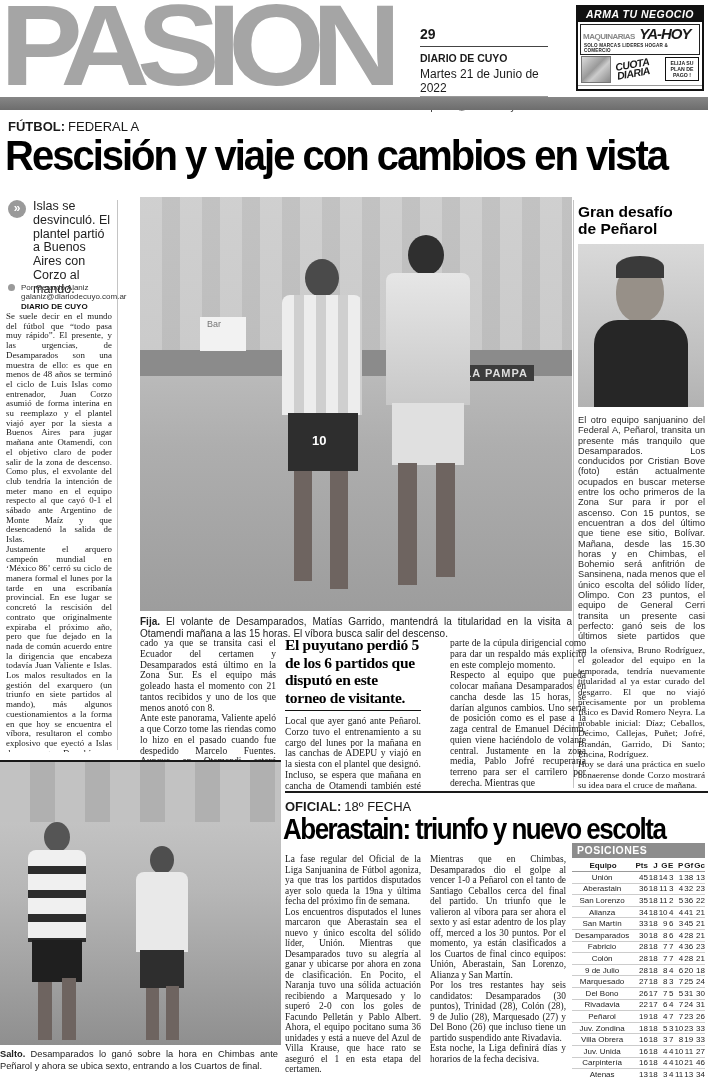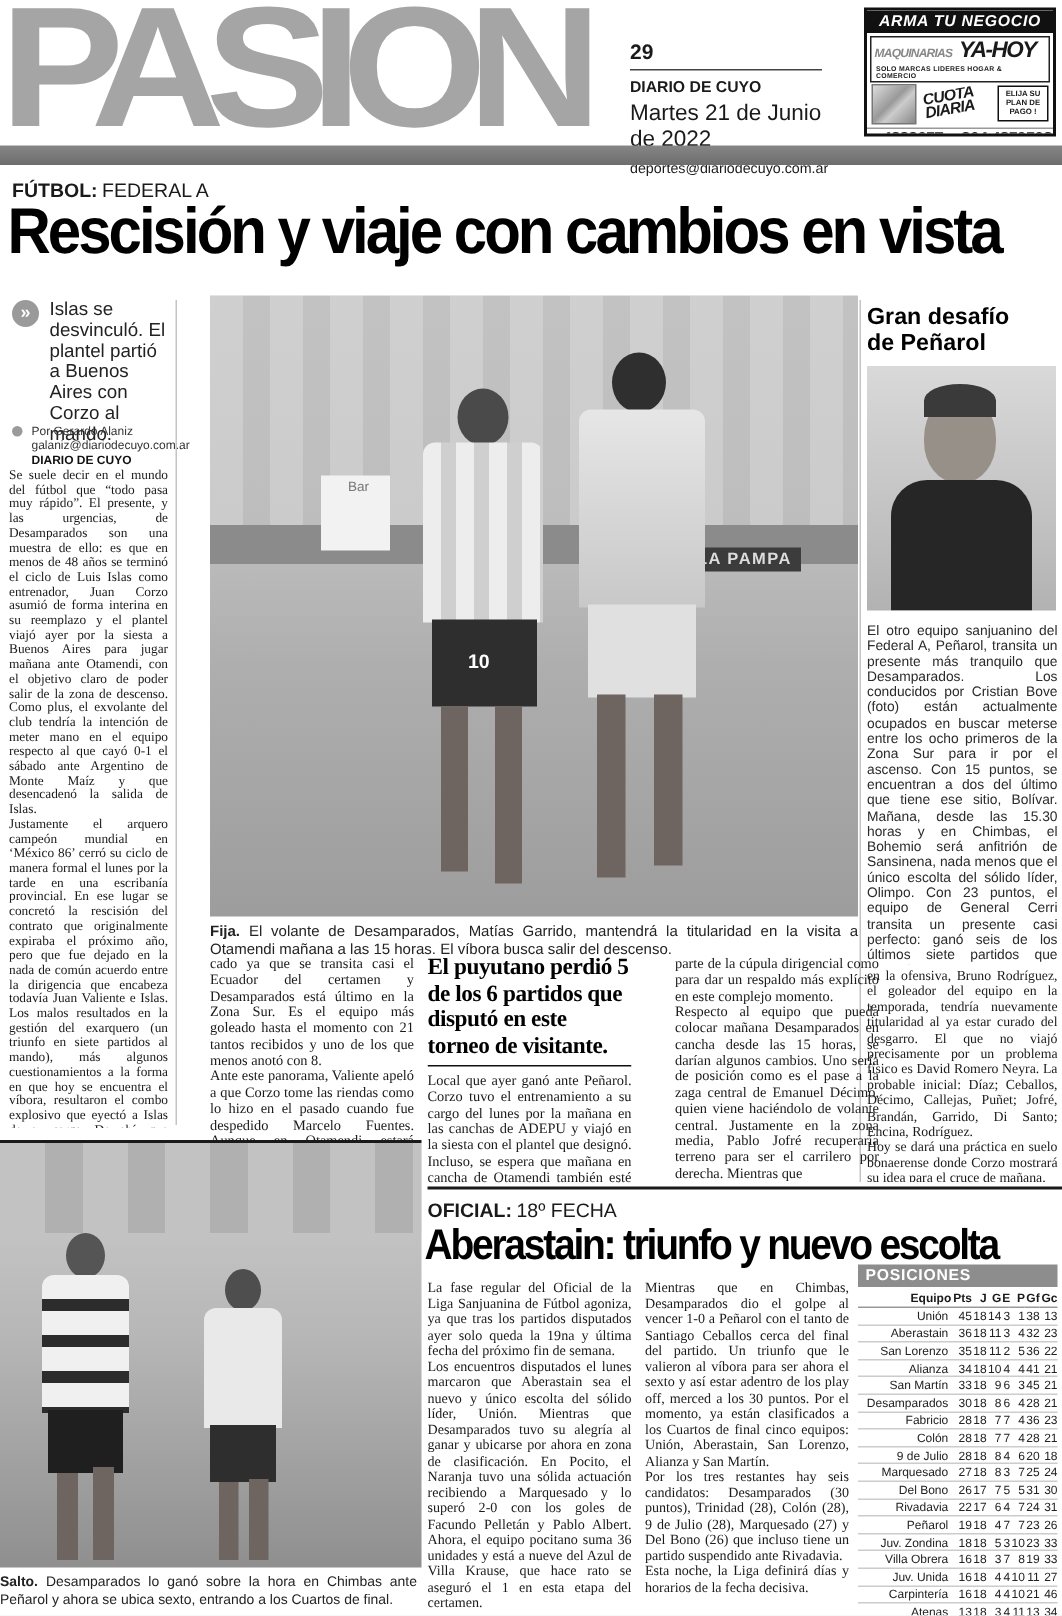--- a/index.html
+++ b/index.html
@@ -4,27 +4,27 @@
 <style>
   * { margin:0; padding:0; box-sizing:border-box; }
   body { background:#e9e9e9; font-family:"Liberation Serif", serif; }
   .page { position:relative; width:708px; height:1077px; background:#ffffff; margin:0 auto; overflow:hidden; color:#1a1a1a; }
 
   
   .logo { position:absolute; left:0px; top:-12px; font-family:"Liberation Sans",sans-serif; font-weight:800; font-size:124px; line-height:1; letter-spacing:-13px; color:#a5a5a5; transform:scaleY(0.92); transform-origin:top left; white-space:nowrap; }
   .pageinfo { position:absolute; left:420px; top:26px; width:128px; font-family:"Liberation Sans",sans-serif; }
   .pageinfo .pn { font-weight:bold; font-size:14px; padding-bottom:4px; border-bottom:1px solid #444; }
   .pageinfo .paper { font-weight:bold; font-size:10.5px; margin-top:5px; }
-  .pageinfo .date { font-size:15px; margin-top:3px; padding-bottom:1px; border-bottom:1px solid #999; }
+  .pageinfo .date { font-size:12px; margin-top:3px; padding-bottom:1px; border-bottom:1px solid #999; }
   .pageinfo .mail { font-size:9.5px; margin-top:4px; }
 
   .ad { position:absolute; left:576px; top:5px; width:128px; height:86px; border:2px solid #111; background:#fff; font-family:"Liberation Sans",sans-serif; overflow:hidden; }
   .ad .banner { background:#111; color:#fff; font-weight:bold; font-style:italic; font-size:10.5px; text-align:center; padding:1px 0 2px; letter-spacing:.5px; }
   .ad .brandrow { border:1px solid #222; margin:2px 2px 0; padding:0 2px; }
-  .ad .brand1 { display:inline-block; font-style:italic; font-weight:bold; font-size:8px; color:#888; letter-spacing:-.5px; }
+  .ad .brand1 { display:inline-block; font-weight:bold; font-size:8px; color:#888; letter-spacing:-.5px; }
   .ad .brand2 { display:inline-block; font-style:italic; font-weight:800; font-size:15px; letter-spacing:-1px; }
   .ad .tagline { font-size:4.6px; font-weight:bold; letter-spacing:.2px; padding:0 1px 1px; }
   .ad .midrow { position:relative; height:30px; }
   .ad .product { position:absolute; left:3px; top:1px; width:30px; height:27px; background:linear-gradient(135deg,#ddd 0%,#999 45%,#ccc 60%,#888 100%); border:1px solid #777; }
   .ad .cuota { position:absolute; left:38px; top:5px; font-weight:800; font-style:italic; font-size:10.5px; line-height:9px; transform:rotate(-10deg); letter-spacing:-.5px; }
   .ad .plan { position:absolute; right:3px; top:2px; width:34px; border:1.5px solid #111; font-size:5.2px; font-weight:bold; text-align:center; padding:2px 1px; line-height:6px; }
   .ad .phones { font-weight:800; font-size:11.5px; text-align:center; letter-spacing:-.6px; border-top:1px solid #999; padding-top:1px; }
   .ad .phoneicon { font-size:8px; color:#555; }
 
   .headerbar { position:absolute; left:0; top:97px; width:708px; height:13px; background:linear-gradient(#868686,#6d6d6d); }
@@ -54,21 +54,21 @@
   .col3txt { margin-top:5px; text-align:justify; white-space:pre-line; font-size:9.6px; line-height:10.75px; hyphens:auto; }
   .col5 { position:absolute; left:578px; top:645px; width:127px; height:143px; font-size:9.2px; line-height:10.4px; }
 
   .vrule { position:absolute; width:1px; background:#c4c4c4; }
 
   
   .photo { position:absolute; overflow:hidden; }
   .mainphoto { left:140px; top:197px; width:432px; height:414px; background:linear-gradient(#d6d6d6 0%,#c3c3c3 30%,#aeaeae 60%,#9d9d9d 100%); }
   .stands { position:absolute; left:0; top:0; width:100%; height:38%; background:repeating-linear-gradient(90deg,#cecece 0 22px,#bdbdbd 22px 40px); opacity:.8; }
   .adboard { position:absolute; left:0; top:37%; width:100%; height:26px; background:#8b8b8b; }
-  .sign { position:absolute; left:74px; top:120px; width:46px; height:50px; background:#f2f2f2; color:#777; font-family:"Liberation Sans",sans-serif; font-size:9px; padding:2px 18px; }
+  .sign { position:absolute; left:60px; top:120px; width:46px; height:34px; background:#f2f2f2; color:#777; font-family:"Liberation Sans",sans-serif; font-size:9px; padding:2px 7px; }
   .board-label { position:absolute; right:38px; top:168px; background:#3c3c3c; color:#ddd; font-family:"Liberation Sans",sans-serif; font-weight:bold; font-size:11px; padding:2px 6px; letter-spacing:1px; }
   .fig { position:absolute; }
   .head { position:absolute; border-radius:50%; background:#4a4a4a; }
   .torso { position:absolute; border-radius:8px 8px 0 0; }
   .shorts { position:absolute; background:#2e2e2e; }
   .legs { position:absolute; background:#6e6460; }
   .num10 { position:absolute; color:#fff; font-family:"Liberation Sans",sans-serif; font-weight:bold; font-size:13px; }
 
   .sidephoto { left:578px; top:244px; width:126px; height:163px; background:linear-gradient(#d9d9d9,#bfbfbf 70%,#b2b2b2); }
   .bottomphoto { left:0px; top:760px; width:281px; height:285px; background:linear-gradient(#cdcdcd 0%,#b7b7b7 45%,#8f8f8f 100%); border-top:2px solid #1a1a1a; }
@@ -87,21 +87,21 @@
   .kicker-bottom { left:285px; top:799px; }
   .headline-bottom { position:absolute; left:283px; top:813px; width:425px; font-family:"Liberation Sans",sans-serif; font-weight:800; font-size:26px; letter-spacing:-1.5px; white-space:nowrap; color:#000; transform:scaleY(1.1); transform-origin:top left; }
   .bcol { position:absolute; top:854px; width:136px; height:223px; font-size:9.4px; line-height:10.5px; }
   .bcol1 { left:285px; } .bcol2 { left:430px; }
 
   
   .standings { position:absolute; left:572px; top:843px; width:133px; font-family:"Liberation Sans",sans-serif; }
   .st-title { background:#8d8d8d; color:#fff; font-weight:800; font-size:10.5px; padding:1px 5px 2px; letter-spacing:.5px; }
   .standings table { width:100%; border-collapse:collapse; margin-top:2px; }
   .standings th { font-size:8px; text-align:right; font-weight:bold; padding:1px 0; border-bottom:1px solid #999; }
-  .standings th.team, .standings td.team { text-align:right; }
+  .standings th.team, .standings td.team { text-align:center; }
   .standings td { font-size:8px; text-align:right; padding:0.8px 0; border-bottom:0.5px solid #ccc; color:#222; white-space:nowrap; }
   .standings td.team { padding-right:2px; }
 </style>
 </head>
 <body>
 
 <div class="page">
 
   <div class="logo">PASIÓN</div>
   <div class="pageinfo">

